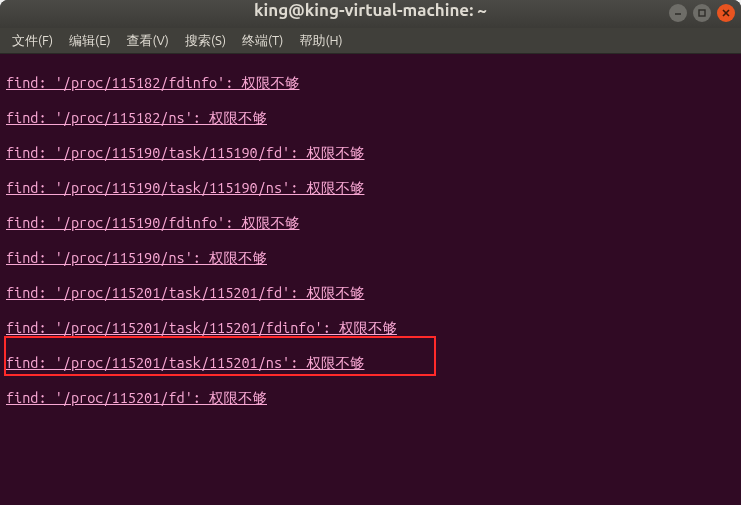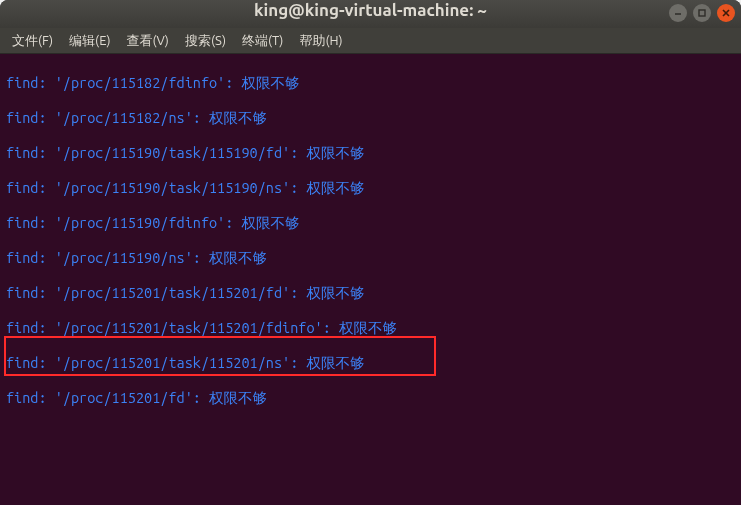--- a/index.html
+++ b/index.html
@@ -64,24 +64,25 @@
     padding: 2px 6px;
     cursor: pointer;
   }
   .terminal {
     flex: 1;
     background: #300a24;
     padding: 2px 6px;
     font-family: "Ubuntu Mono", "DejaVu Sans Mono", monospace;
     font-size: 14.5px;
     line-height: 17.5px;
-    color: #3b82f6;
+    color: #f9a8d4;
     overflow: hidden;
     white-space: pre;
     position: relative;
+    text-decoration: underline;
   }
   .highlight-box {
     position: absolute;
     border: 2px solid #ff2a2a;
     pointer-events: none;
     left: 4px;
     top: 282px;
     width: 432px;
     height: 40px;
   }

